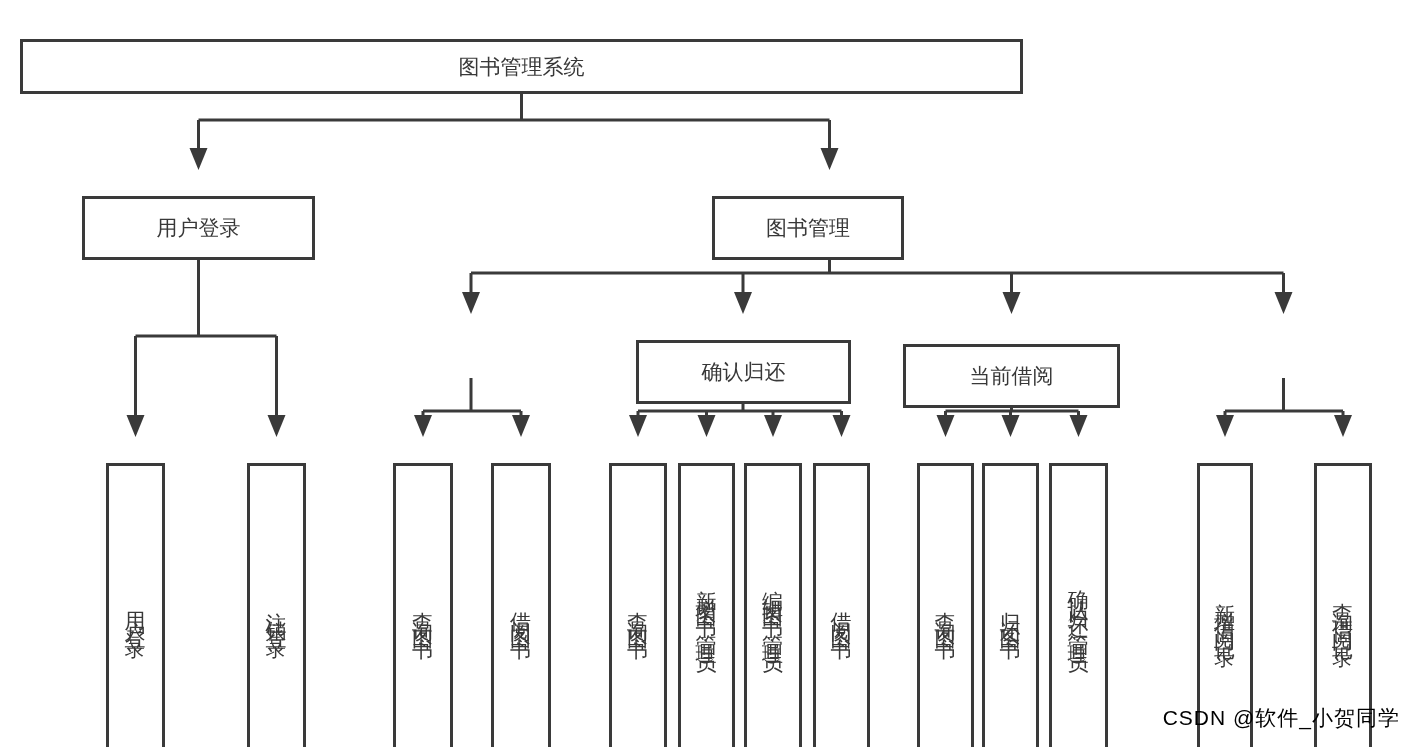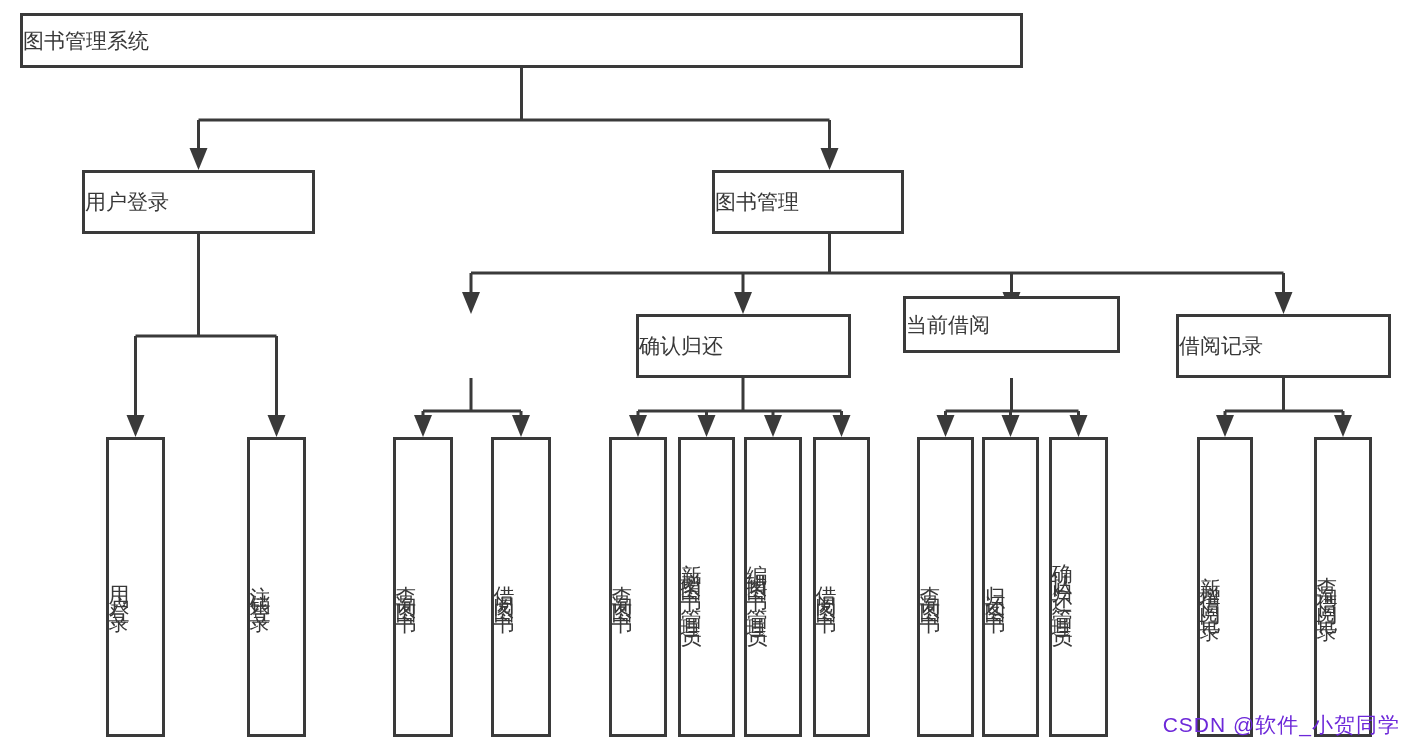--- a/index.html
+++ b/index.html
@@ -10,37 +10,38 @@
     font-family:"Liberation Sans","DejaVu Sans",sans-serif;
     color:#383838;
     overflow:hidden;
   }
   .connector-layer{position:absolute;left:0;top:0;z-index:1;}
   .box{
     position:absolute;
     box-sizing:border-box;
     background:#ffffff;
     border:3px solid #3a3a3a;
-    display:flex;align-items:center;justify-content:flex-start;
+    display:flex;align-items:center;justify-content:center;
     z-index:2;
     font-size:21px;
     color:#383838;
+    margin-top:26px;
   }
   .vbox span{
     writing-mode:vertical-rl;
     text-orientation:mixed;
     letter-spacing:9px;
     line-height:1;
     white-space:nowrap;
   }
   .watermark{
     position:absolute;
-    right:5px;bottom:8px;
+    right:5px;bottom:15px;
     font-size:21px;
-    color:#6d28d9;
+    color:#000000;
     z-index:3;
     letter-spacing:1px;
     white-space:nowrap;
   }
 </style>
 </head>
 <body>
 
 <div class="canvas">
 
@@ -84,25 +85,22 @@
   <div class="box" style="left:82px;top:170px;width:233px;height:64px">
     <span>用户登录</span>
   </div>
   <div class="box" style="left:712px;top:170px;width:192px;height:64px">
     <span>图书管理</span>
   </div>
 
   <div class="box" style="left:636px;top:314px;width:215px;height:64px">
     <span>确认归还</span>
   </div>
-  <div class="box" style="left:903px;top:296px;width:217px;height:57px">
+  <div class="box" style="left:903px;top:318px;width:217px;height:64px">
     <span>当前借阅</span>
-  </div>
-  <div class="box" style="left:1176px;top:314px;width:215px;height:64px">
-    <span>借阅记录</span>
   </div>
 
   <div class="box vbox" style="left:106px;top:437px;width:59px;height:300px">
     <span>用户登录</span>
   </div>
   <div class="box vbox" style="left:247px;top:437px;width:59px;height:300px">
     <span>注销登录</span>
   </div>
 
   <div class="box vbox" style="left:393px;top:437px;width:60px;height:300px">

